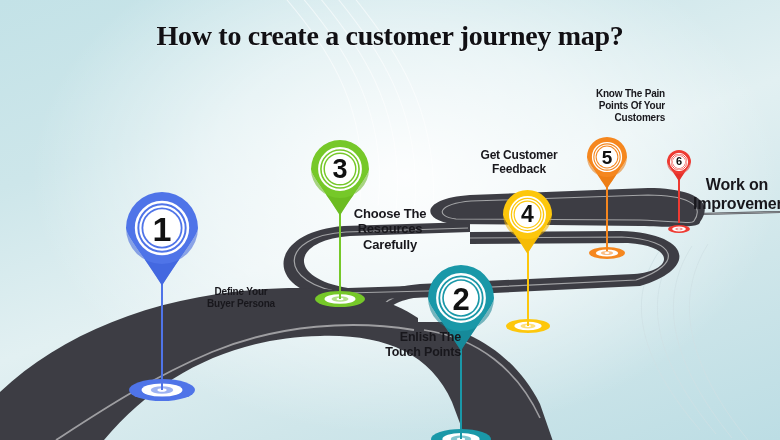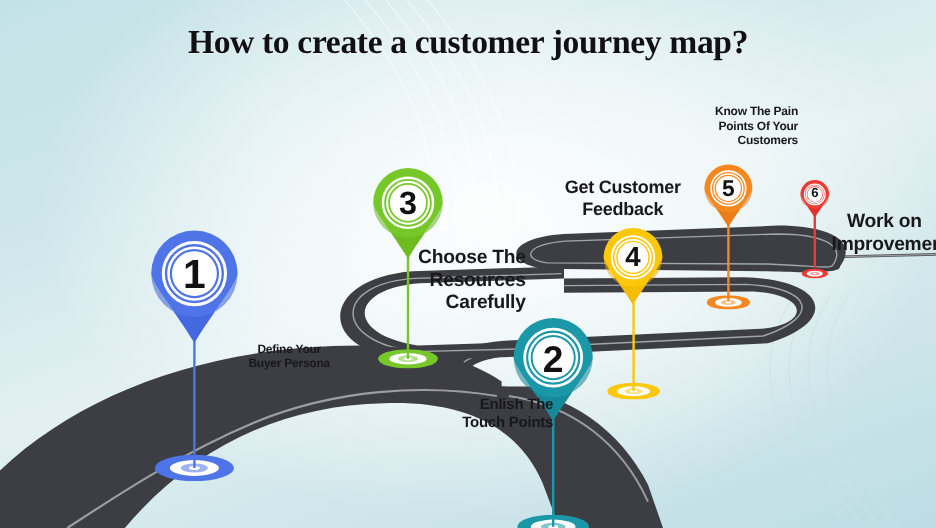--- a/index.html
+++ b/index.html
@@ -173,21 +173,21 @@
           <svg width="58" height="75.4" viewBox="0 0 58 75.4">
             <path d="M 29 75.4 C 15.08 52.78 0 35.38 0 29 A 29 29 0 1 1 58 29 C 58 35.38 42.92 52.78 29 75.4 Z" fill="#76c829"></path>
             <path d="M 29 75.4 C 15.08 52.78 0 35.38 0 29 A 29 29 0 0 0 58 29 C 58 35.38 42.92 52.78 29 75.4 Z" fill="#64b31c" opacity="0.55"></path>
             <circle cx="29" cy="29" r="20.88" fill="none" stroke="#ffffff" stroke-width="2.0300000000000002"></circle>
             <circle cx="29" cy="29" r="17.4" fill="none" stroke="#ffffff" stroke-width="1.74"></circle>
             <circle cx="29" cy="29" r="15.08" fill="#ffffff"></circle>
           </svg>
           <div class="pin-num" style="top:16px;font-size:27px;">3</div>
         </div>
       </div>
-      <div class="caption" style="left: 342px; top: 206px; width: 96px; font-size: 16px; text-align: right;">Choose The
+      <div class="caption" style="left: 342px; top: 206px; width: 96px; font-size: 13px;">Choose The
 Resources
 Carefully</div>
       <div class="pin-wrap" style="left: 505.5px; top: 318.7px; width: 44px; height: 14px;"><svg width="44" height="14" viewBox="0 0 44 14">
           <ellipse cx="22" cy="7" rx="22" ry="7" fill="#fdc70c"></ellipse>
           <ellipse cx="22" cy="7" rx="13.64" ry="4.2" fill="#ffffff"></ellipse>
           <ellipse cx="22" cy="7" rx="7.48" ry="2.3800000000000003" fill="#fdc70c" opacity="0.55"></ellipse>
           <ellipse cx="22" cy="7" rx="3.08" ry="1.12" fill="#ffffff"></ellipse>
         </svg></div>
       <div class="pin-wrap" style="left: 526.5px; top: 251.7px; width: 2px; height: 74px; background: rgb(253, 199, 12);"></div>
       <div class="pin-wrap" style="left: 503px; top: 190px; width: 49px; height: 63.7px;">
@@ -195,21 +195,21 @@
           <svg width="49" height="63.7" viewBox="0 0 49 63.7">
             <path d="M 24.5 63.7 C 12.74 44.589999999999996 0 29.89 0 24.5 A 24.5 24.5 0 1 1 49 24.5 C 49 29.89 36.26 44.589999999999996 24.5 63.7 Z" fill="#fdc70c"></path>
             <path d="M 24.5 63.7 C 12.74 44.589999999999996 0 29.89 0 24.5 A 24.5 24.5 0 0 0 49 24.5 C 49 29.89 36.26 44.589999999999996 24.5 63.7 Z" fill="#eeb000" opacity="0.55"></path>
             <circle cx="24.5" cy="24.5" r="17.64" fill="none" stroke="#ffffff" stroke-width="1.715"></circle>
             <circle cx="24.5" cy="24.5" r="14.7" fill="none" stroke="#ffffff" stroke-width="1.47"></circle>
             <circle cx="24.5" cy="24.5" r="12.74" fill="#ffffff"></circle>
           </svg>
           <div class="pin-num" style="top:13px;font-size:23px;">4</div>
         </div>
       </div>
-      <div class="caption" style="left: 465px; top: 148px; width: 108px; font-size: 15px;">Get Customer
+      <div class="caption" style="left: 465px; top: 148px; width: 108px; font-size: 12px;">Get Customer
 Feedback</div>
       <div class="pin-wrap" style="left: 589px; top: 245px; width: 36px; height: 12px;"><svg width="36" height="12" viewBox="0 0 36 12">
           <ellipse cx="18" cy="6" rx="18" ry="6" fill="#f5871f"></ellipse>
           <ellipse cx="18" cy="6" rx="11.16" ry="3.5999999999999996" fill="#ffffff"></ellipse>
           <ellipse cx="18" cy="6" rx="6.12" ry="2.04" fill="#f5871f" opacity="0.55"></ellipse>
           <ellipse cx="18" cy="6" rx="2.5200000000000005" ry="0.96" fill="#ffffff"></ellipse>
         </svg></div>
       <div class="pin-wrap" style="left: 606px; top: 187px; width: 2px; height: 64px; background: rgb(245, 135, 31);"></div>
       <div class="pin-wrap" style="left: 587px; top: 137px; width: 40px; height: 52px;">
         <div class="pin">

